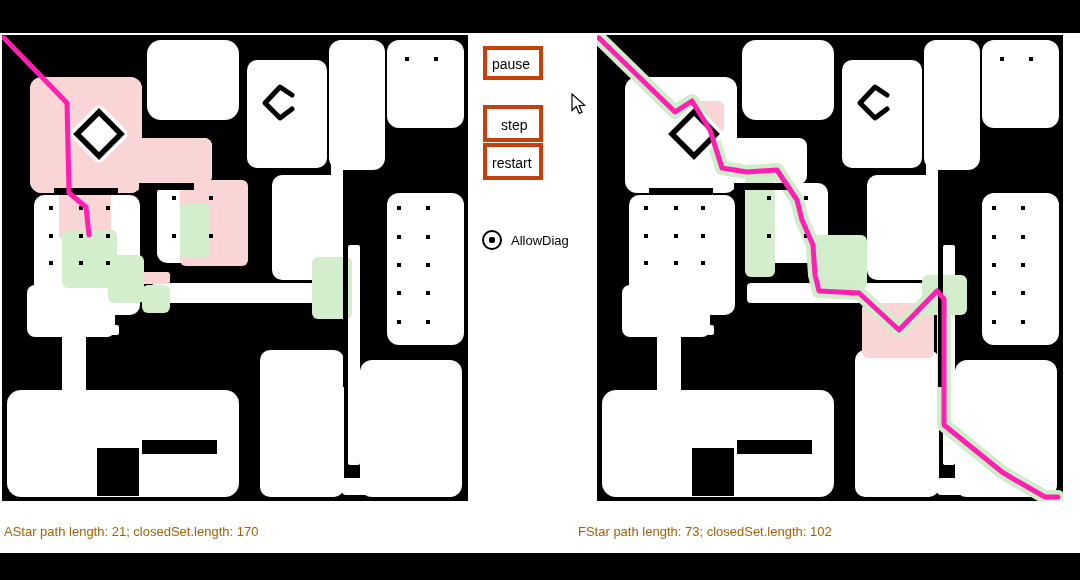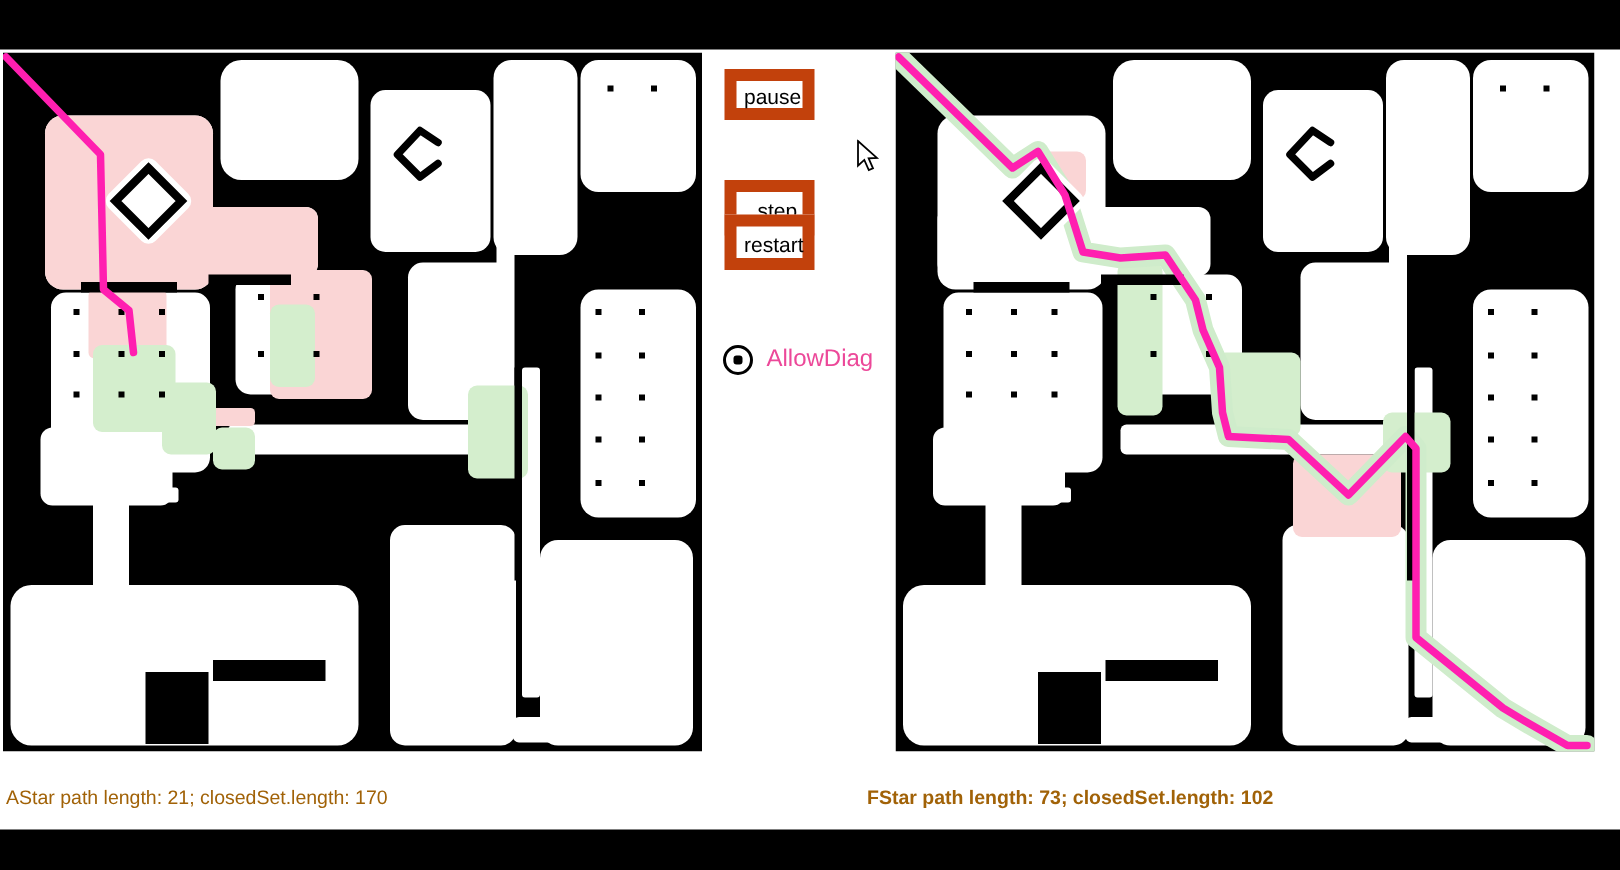--- a/index.html
+++ b/index.html
@@ -8,40 +8,40 @@
     background:#ffffff;font-family:"Liberation Sans",sans-serif;
   }
   .letterbox{position:absolute;left:0;width:1080px;background:#000;}
   #bar-top{top:0;height:33px;}
   #bar-bottom{top:553px;height:27px;}
   .maze-panel{position:absolute;top:35px;width:466px;height:466px;}
   #panel-astar{left:2px;}
   #panel-fstar{left:597px;}
   .btn{
     position:absolute;left:483px;width:60px;box-sizing:border-box;
-    background:#fff;border:8px solid #c2410c;color:#000;
+    background:#fff;border:4px solid #c2410c;color:#000;
     font-size:14px;font-family:"Liberation Sans",sans-serif;
     text-align:left;padding:2px 0 0 5px;line-height:16px;
   }
   #btn-pause{top:46px;height:34px;}
-  #btn-step{top:120px;height:37px;padding-left:14px;}
+  #btn-step{top:105px;height:37px;padding-left:14px;}
   #btn-restart{top:143px;height:37px;}
   .radio-row{position:absolute;left:482px;top:230px;display:flex;align-items:center;}
   .radio-outer{
     width:16px;height:16px;border:2px solid #000;border-radius:50%;
     background:#fff;position:relative;flex:0 0 auto;
   }
   .radio-dot{
     position:absolute;left:5px;top:5px;width:6px;height:6px;
     background:#000;border-radius:2px;display:none;
   }
-  .radio-label{font-size:16px;color:#ec4899;margin-left:9px;}
+  .radio-label{font-size:13px;color:#000000;margin-left:9px;}
   .status-text{position:absolute;top:524px;font-size:13px;color:#a16207;white-space:pre;}
   #status-left{left:4px;}
-  #status-right{left:578px;font-weight:bold;}
+  #status-right{left:578px;}
   #cursor{position:absolute;left:571px;top:93px;}
 </style>
 </head>
 <body>
 
 <div id="bar-top" class="letterbox"></div>
 <div id="bar-bottom" class="letterbox"></div>
 
 <div id="panel-astar" class="maze-panel"><svg width="466" height="466" viewBox="0 0 466 466">
       <rect x="0" y="0" width="466" height="466" fill="#000000"></rect>

